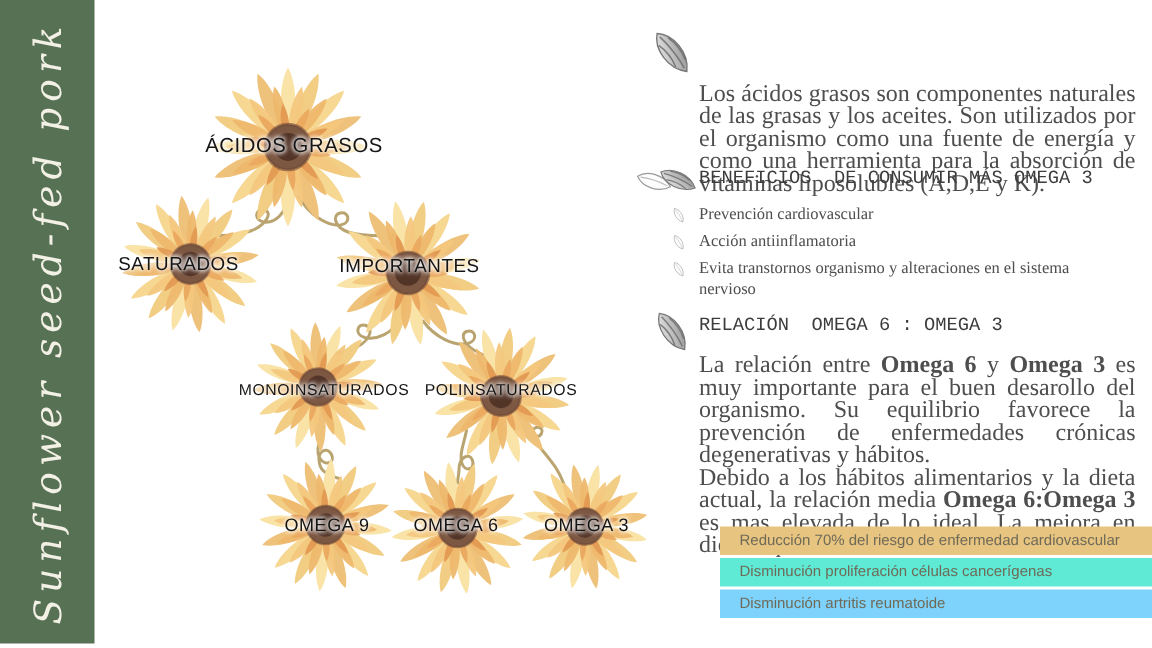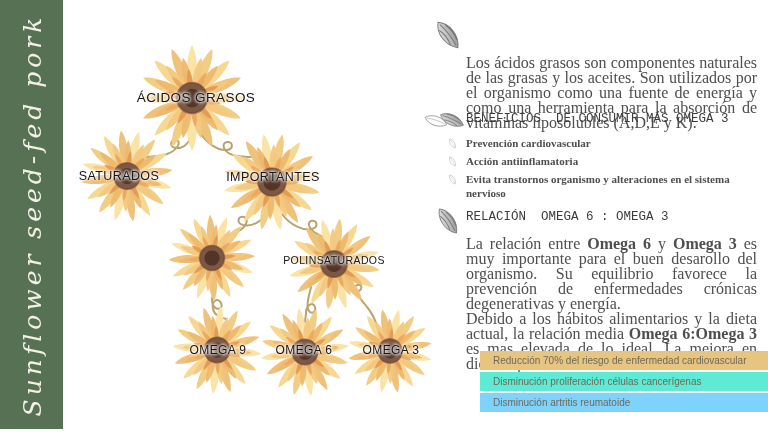--- a/index.html
+++ b/index.html
@@ -22,21 +22,21 @@
       font-size:12.5px;line-height:15px;letter-spacing:0;white-space:pre-wrap;}
   .h1{left:466px;top:21px;width:292px;text-align:justify;}
   .h2{left:466px;top:112px;width:300px;}
   .h3{left:466px;top:210px;width:300px;}
   .bodytext{position:absolute;left:466px;width:291px;font-size:16px;line-height:15px;
       color:#4e4e4e;text-align:justify;}
   .b1{top:55px;}
   .p23{top:236px;}
   .p23 p{margin:0;}
   .bullets{position:absolute;left:447px;top:136px;width:300px;}
-  .bullet{display:flex;gap:8px;margin-bottom:4px;font-size:11px;line-height:14px;color:#4e4e4e;font-weight:bold;}
+  .bullet{display:flex;gap:8px;margin-bottom:4px;font-size:11px;line-height:14px;color:#4e4e4e;}
   .bullet .txt{width:272px;}
   .bullet svg{flex:0 0 auto;margin-top:1px;}
   .highlights{position:absolute;left:480px;top:351px;width:289px;}
   .hrow{height:19px;line-height:19px;margin-bottom:2px;padding-left:13px;
         font-family:"Liberation Sans",sans-serif;font-size:10px;color:#6f6a58;
         white-space:nowrap;overflow:hidden;}
   .icon{position:absolute;}
 </style>
 </head>
 <body>
@@ -435,20 +435,21 @@
         <path d="M0,-9 C7,-20 6,-44 0,-54 C-6,-44 -7,-20 0,-9 Z" transform="rotate(353) scale(0.55)" fill="#e39a52" opacity="0.95"></path>
         <circle r="15.5" fill="#7c5742"></circle>
         <circle r="15.5" fill="none" stroke="#6a4636" stroke-width="2" opacity="0.6"></circle>
         <circle r="9.5" fill="#533528"></circle>
       </g>
   </svg>
 
   <div class="tree-label" style="left:196px;top:97px;font-size:13.5px;">ÁCIDOS GRASOS</div>
   <div class="tree-label" style="left:119px;top:176px;font-size:12.5px;">SATURADOS</div>
   <div class="tree-label" style="left:273px;top:177px;font-size:12.5px;">IMPORTANTES</div>
+  <div class="tree-label" style="left:216px;top:260px;font-size:10.5px;">MONOINSATURADOS</div>
   <div class="tree-label" style="left:334px;top:260px;font-size:10.5px;">POLINSATURADOS</div>
   <div class="tree-label" style="left:218px;top:350px;font-size:12px;">OMEGA 9</div>
   <div class="tree-label" style="left:304px;top:350px;font-size:12px;">OMEGA 6</div>
   <div class="tree-label" style="left:391px;top:350px;font-size:12px;">OMEGA 3</div>
 
   <svg class="icon" style="left:430px;top:16px;" width="36" height="38" viewBox="-18 -19 36 38">
     <use href="#seed-filled" transform="rotate(-38) scale(1.15)"></use>
   </svg>
   <div class="bodytext b1">Los ácidos grasos son componentes naturales de las grasas y los aceites. Son utilizados por el organismo como una fuente de energía y como una herramienta para la absorción de vitaminas liposolubles (A,D,E y K).</div>
 
@@ -476,21 +477,21 @@
         </svg>
       <span class="txt">Evita transtornos organismo y alteraciones en el sistema nervioso</span>
     </div>
   </div>
 
   <svg class="icon" style="left:432px;top:204px;" width="32" height="34" viewBox="-16 -17 32 34">
     <use href="#seed-filled" transform="rotate(-35) scale(1.05)"></use>
   </svg>
   <div class="heading h3">RELACIÓN  OMEGA 6 : OMEGA 3</div>
   <div class="bodytext p23">
-    <p><span>La relación entre </span><b>Omega 6</b><span> y </span><b>Omega 3</b><span> es muy importante para el  buen desarollo del organismo. Su equilibrio favorece la prevención de enfermedades crónicas degenerativas y energía.</span></p>
+    <p><span>La relación entre </span><b>Omega 6</b><span> y </span><b>Omega 3</b><span> es muy importante para el  buen desarollo del organismo. Su equilibrio favorece la prevención de enfermedades crónicas degenerativas y hábitos.</span></p>
     <p><span>Debido a los hábitos  alimentarios y  la dieta actual, la relación media </span><b>Omega 6:Omega 3</b><span>  es mas elevada de lo ideal. La mejora en dicho equilibrio  favorecerá:</span></p>
   </div>
   <div class="highlights">
     <div class="hrow" style="background: rgb(231, 196, 128);">Reducción 70% del riesgo de enfermedad cardiovascular</div>
     <div class="hrow" style="background: #5eead4;">Disminución proliferación células cancerígenas</div>
     <div class="hrow" style="background: #7dd3fc;">Disminución artritis reumatoide</div>
   </div>
 
 </div>
 

